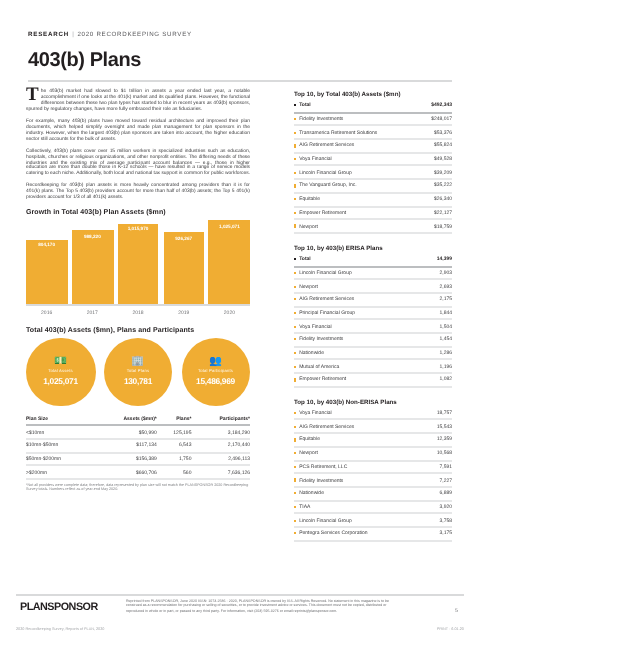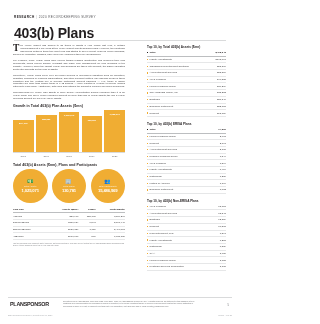--- a/index.html
+++ b/index.html
@@ -17,21 +17,21 @@
   .eyebrow{
     position:absolute;left:14px;top:15px;
     font-size:3.1px;letter-spacing:.35px;color:#58585b;
     white-space:nowrap;
   }
   .eyebrow b{color:#231f20;font-weight:bold;letter-spacing:.4px;}
   .eyebrow .sep{color:#a7a9ac;padding:0 1.5px;}
 
   .title{
     position:absolute;left:14px;top:25px;
-    font-size:14px;font-weight:bold;letter-spacing:-0.2px;color:#231f20;
+    font-size:10px;font-weight:bold;letter-spacing:-0.2px;color:#231f20;
   }
   .titlerule{
     position:absolute;left:14px;top:40px;width:212px;height:0.6px;background:#d9dadb;
   }
 
   
   .leftcol{position:absolute;left:13px;top:45px;width:112px;}
   .body-para{
     font-size:2.45px;line-height:2.95px;text-align:justify;color:#3b3b3d;
     margin:0 0 3px 0;

